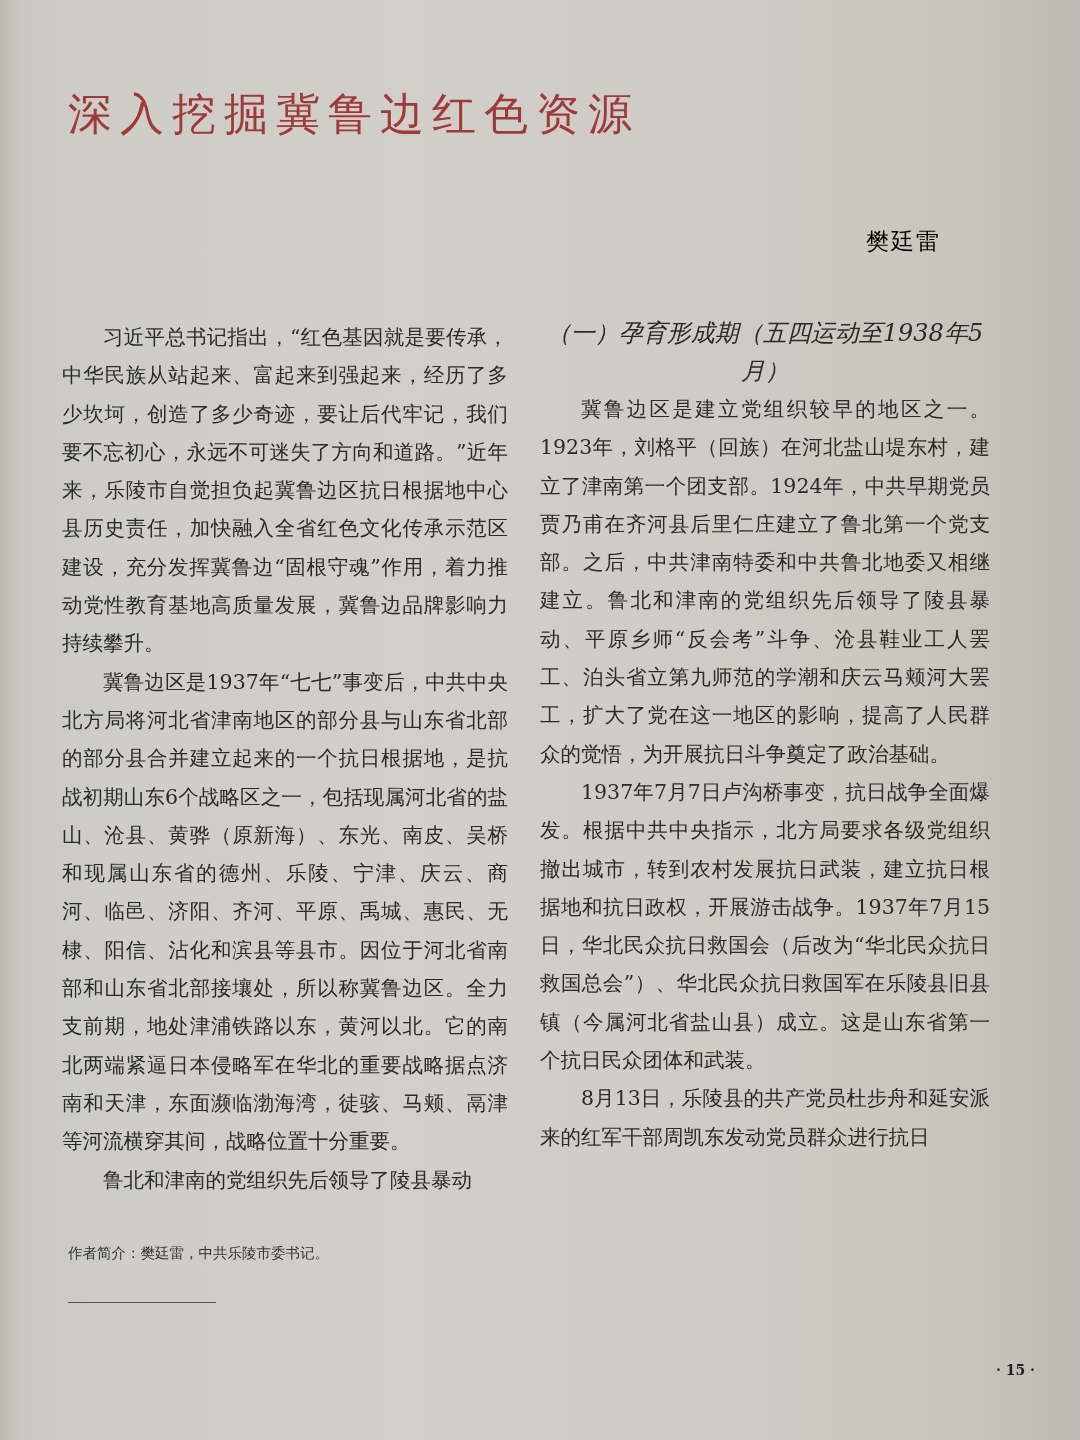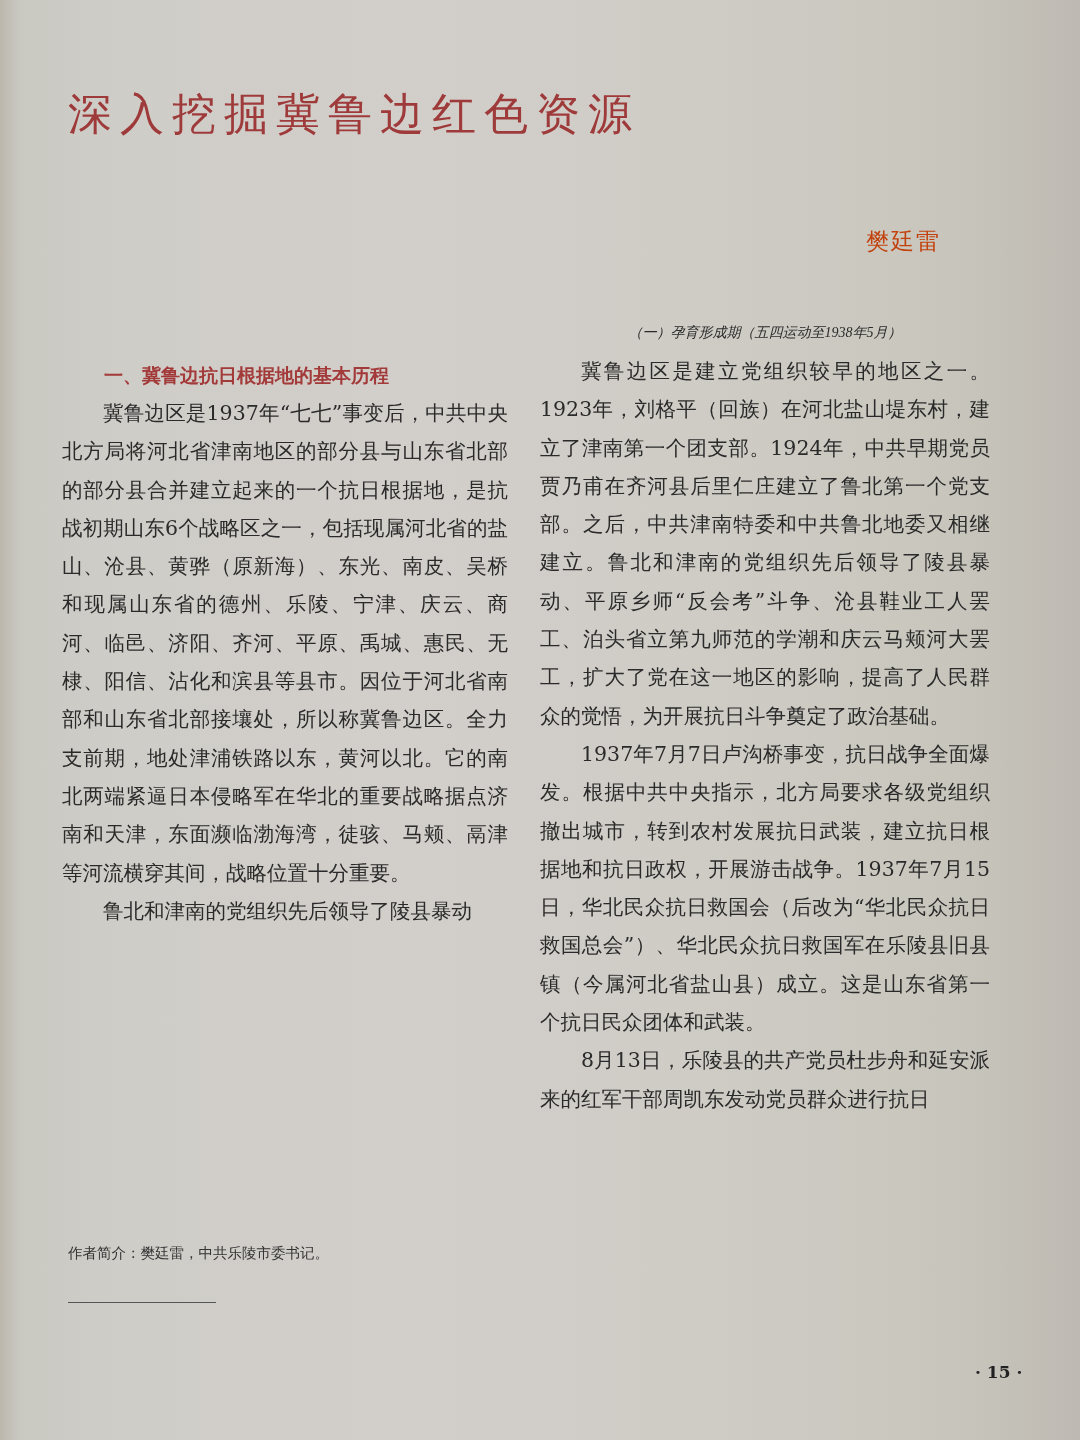--- a/index.html
+++ b/index.html
@@ -11,64 +11,64 @@
     }
     .page { position: absolute; inset: 0; }
     .title {
       position: absolute; left: 68px; top: 82px;
       color: #9e3a3a; font-family: "DejaVu Serif", serif;
       font-size: 44px; letter-spacing: 8px; line-height: 64px; font-weight: normal;
     }
     .title div { white-space: nowrap; }
     .author {
       position: absolute; left: 866px; top: 226px;
-      font-size: 23px; letter-spacing: 2px; color: #c2410c;
+      font-size: 23px; letter-spacing: 2px; color: #000000;
     }
     .col {
       position: absolute; top: 318px; width: 446px;
       font-size: 20.5px; line-height: 38.3px; text-align: justify;
     }
     .col.left { left: 62px; }
     .col.right { left: 540px; top: 314px; width: 450px; }
     .col p { margin: 0; text-indent: 2em; }
     .col p.noindent { text-indent: 0; }
     .section-heading {
       margin: 38px 0 0 0; padding-left: 42px;
       color: #a33a3a; font-family: "DejaVu Sans", sans-serif;
       font-weight: bold; font-size: 19px; line-height: 38px;
     }
     .subheading {
-      text-align: center; font-style: italic; font-size: 14px; line-height: 38px; font-family: Liberation Serif, serif;
+      text-align: center; font-style: italic; font-size: 24px; line-height: 38px;
     }
     .footnote-rule {
       position: absolute; left: 68px; top: 1302px; width: 148px; height: 0;
       border-top: 1px solid #555;
     }
     .footnote {
       position: absolute; left: 68px; top: 1244px;
       font-size: 14.5px; color: #333; font-family: "DejaVu Sans", sans-serif;
     }
     .page-number {
-      position: absolute; left: 975px; top: 1362px;
-      font-size: 17px; font-weight: bold; color: #222;
+      position: absolute; left: 996px; top: 1362px;
+      font-size: 14px; font-weight: bold; color: #222;
     }
   </style>
 </head>
 <body>
 
 <div class="page">
 
   <div class="title">
     <div>深入挖掘冀鲁边红色资源</div>
   </div>
 
   <div class="author">樊廷雷</div>
 
   <div class="col left">
-    <div class="section-heading">一、冀鲁边抗日根据地的基本历程</div>
+    <p>习近平总书记指出，“红色基因就是要传承，中华民族从站起来、富起来到强起来，经历了多少坎坷，创造了多少奇迹，要让后代牢记，我们要不忘初心，永远不可迷失了方向和道路。”近年来，乐陵市自觉担负起冀鲁边区抗日根据地中心县历史责任，加快融入全省红色文化传承示范区建设，充分发挥冀鲁边“固根守魂”作用，着力推动党性教育基地高质量发展，冀鲁边品牌影响力持续攀升。</p>
     <p>冀鲁边区是1937年“七七”事变后，中共中央北方局将河北省津南地区的部分县与山东省北部的部分县合并建立起来的一个抗日根据地，是抗战初期山东6个战略区之一，包括现属河北省的盐山、沧县、黄骅（原新海）、东光、南皮、吴桥和现属山东省的德州、乐陵、宁津、庆云、商河、临邑、济阳、齐河、平原、禹城、惠民、无棣、阳信、沾化和滨县等县市。因位于河北省南部和山东省北部接壤处，所以称冀鲁边区。全力支前期，地处津浦铁路以东，黄河以北。它的南北两端紧逼日本侵略军在华北的重要战略据点济南和天津，东面濒临渤海湾，徒骇、马颊、鬲津等河流横穿其间，战略位置十分重要。</p>
     <p>鲁北和津南的党组织先后领导了陵县暴动</p>
   </div>
 
   <div class="col right">
     <div class="subheading">（一）孕育形成期（五四运动至1938年5月）</div>
     <p>冀鲁边区是建立党组织较早的地区之一。1923年，刘格平（回族）在河北盐山堤东村，建立了津南第一个团支部。1924年，中共早期党员贾乃甫在齐河县后里仁庄建立了鲁北第一个党支部。之后，中共津南特委和中共鲁北地委又相继建立。鲁北和津南的党组织先后领导了陵县暴动、平原乡师“反会考”斗争、沧县鞋业工人罢工、泊头省立第九师范的学潮和庆云马颊河大罢工，扩大了党在这一地区的影响，提高了人民群众的觉悟，为开展抗日斗争奠定了政治基础。</p>
     <p>1937年7月7日卢沟桥事变，抗日战争全面爆发。根据中共中央指示，北方局要求各级党组织撤出城市，转到农村发展抗日武装，建立抗日根据地和抗日政权，开展游击战争。1937年7月15日，华北民众抗日救国会（后改为“华北民众抗日救国总会”）、华北民众抗日救国军在乐陵县旧县镇（今属河北省盐山县）成立。这是山东省第一个抗日民众团体和武装。</p>
     <p>8月13日，乐陵县的共产党员杜步舟和延安派来的红军干部周凯东发动党员群众进行抗日</p>
   </div>

